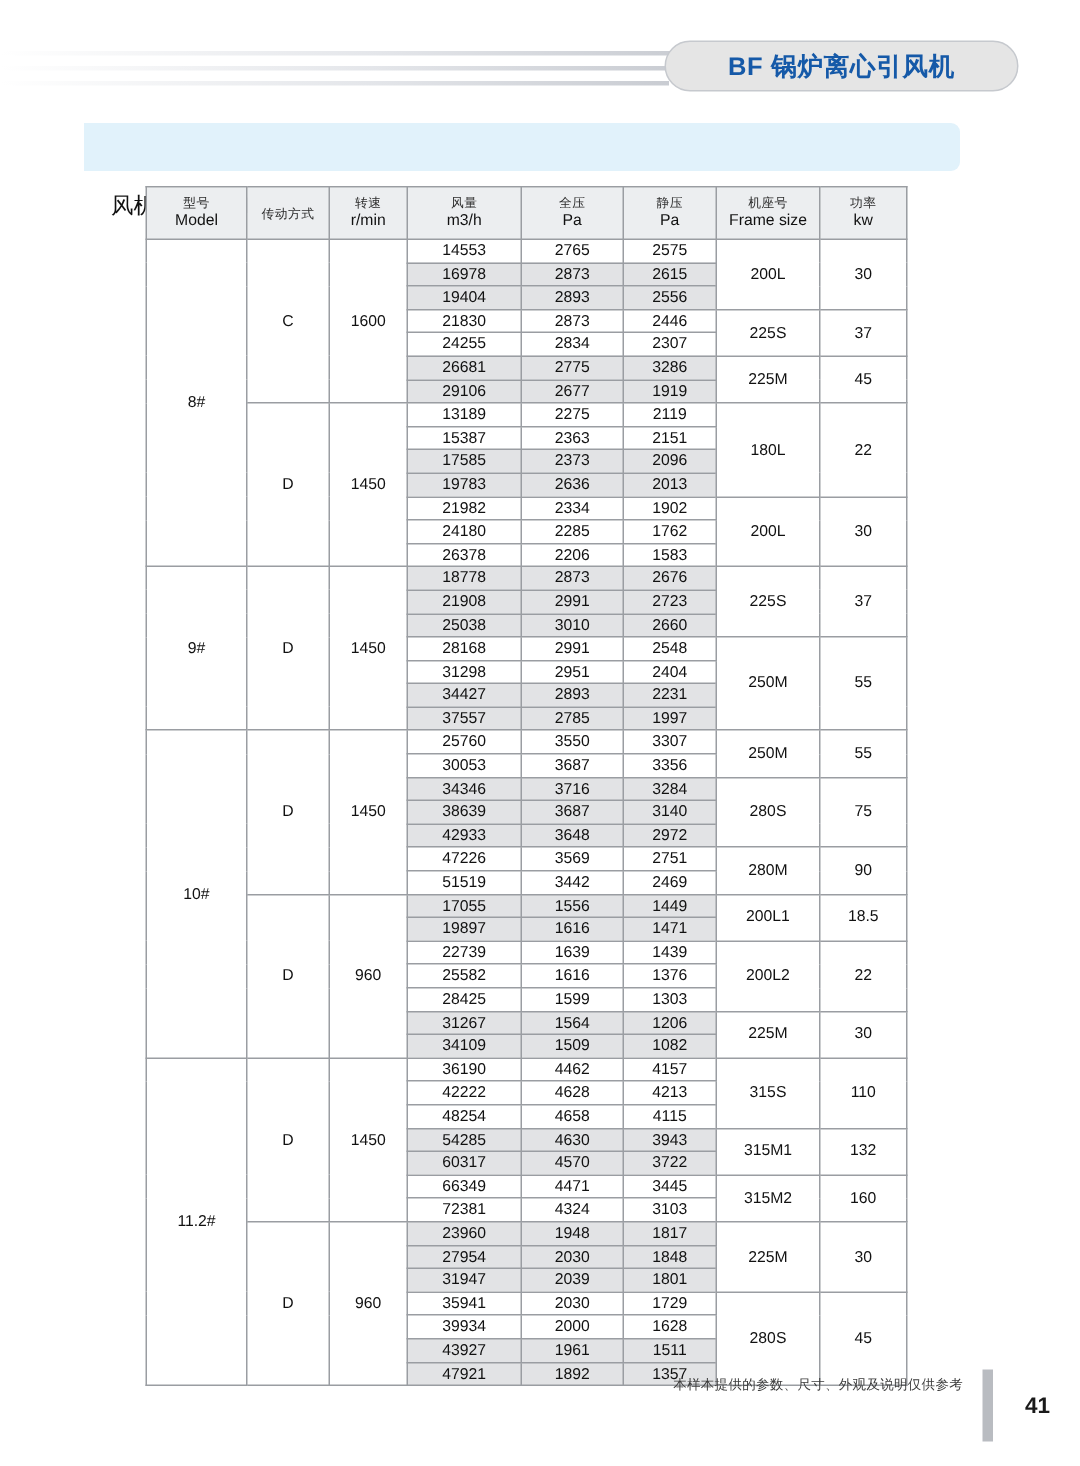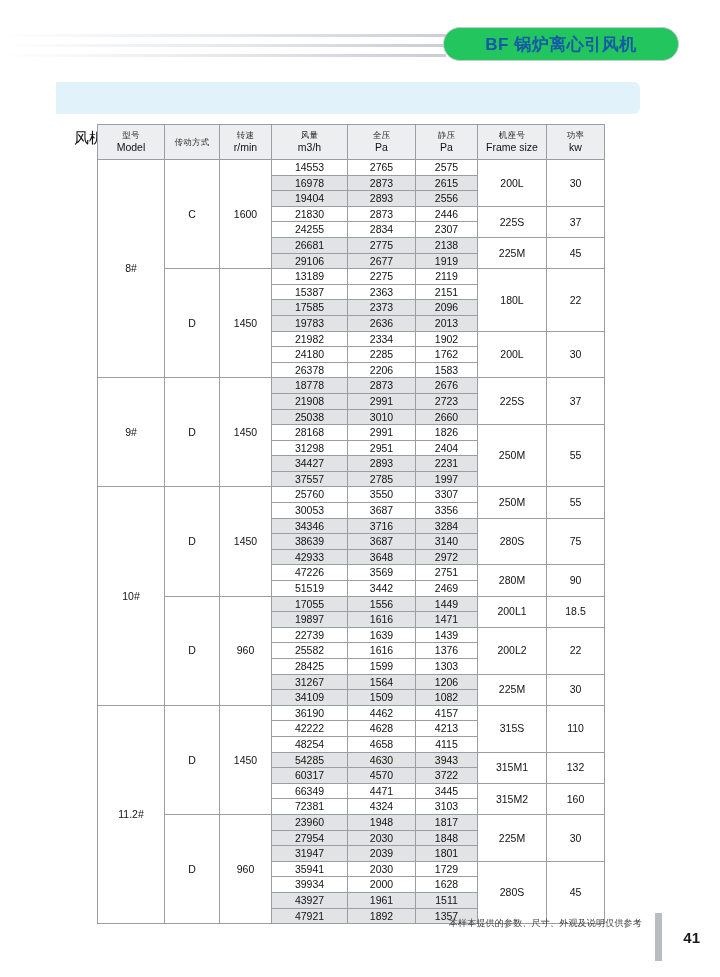--- a/index.html
+++ b/index.html
@@ -33,21 +33,21 @@
   .speed-line.l3 { top: 54px; width: 446px; }
 
   .title-pill {
     position: absolute;
     left: 443px;
     top: 27px;
     width: 236px;
     height: 34px;
     border: 1px solid #c6c9ce;
     border-radius: 17px;
-    background: #22c55e;
+    background: #e5e5e5;
     box-sizing: border-box;
     display: flex;
     align-items: center;
     justify-content: center;
   }
   .title-pill-text {
     font-size: 17px;
     font-weight: bold;
     color: #1559a8;
     letter-spacing: 0.5px;
@@ -263,21 +263,21 @@
         <td rowspan="2" class="group-cell">37</td>
       </tr>
       <tr>
         <td>24255</td>
         <td>2834</td>
         <td>2307</td>
       </tr>
       <tr>
         <td class="shaded">26681</td>
         <td class="shaded">2775</td>
-        <td class="shaded">2138</td>
+        <td class="shaded">3286</td>
         <td rowspan="2" class="group-cell">225M</td>
         <td rowspan="2" class="group-cell">45</td>
       </tr>
       <tr>
         <td class="shaded">29106</td>
         <td class="shaded">2677</td>
         <td class="shaded">1919</td>
       </tr>
       <tr>
         <td rowspan="7" class="group-cell">D</td>
@@ -336,21 +336,21 @@
         <td class="shaded">2723</td>
       </tr>
       <tr>
         <td class="shaded">25038</td>
         <td class="shaded">3010</td>
         <td class="shaded">2660</td>
       </tr>
       <tr>
         <td>28168</td>
         <td>2991</td>
-        <td>1826</td>
+        <td>2548</td>
         <td rowspan="4" class="group-cell">250M</td>
         <td rowspan="4" class="group-cell">55</td>
       </tr>
       <tr>
         <td>31298</td>
         <td>2951</td>
         <td>2404</td>
       </tr>
       <tr>
         <td class="shaded">34427</td>

